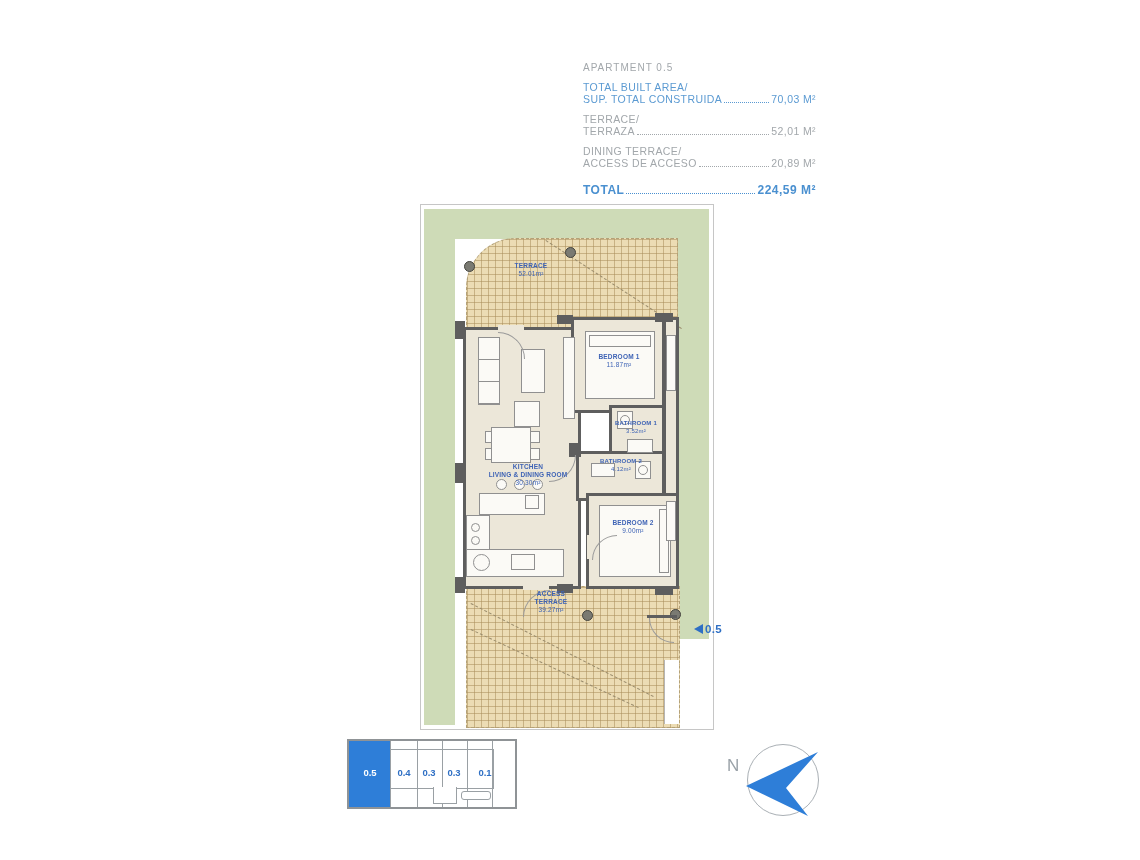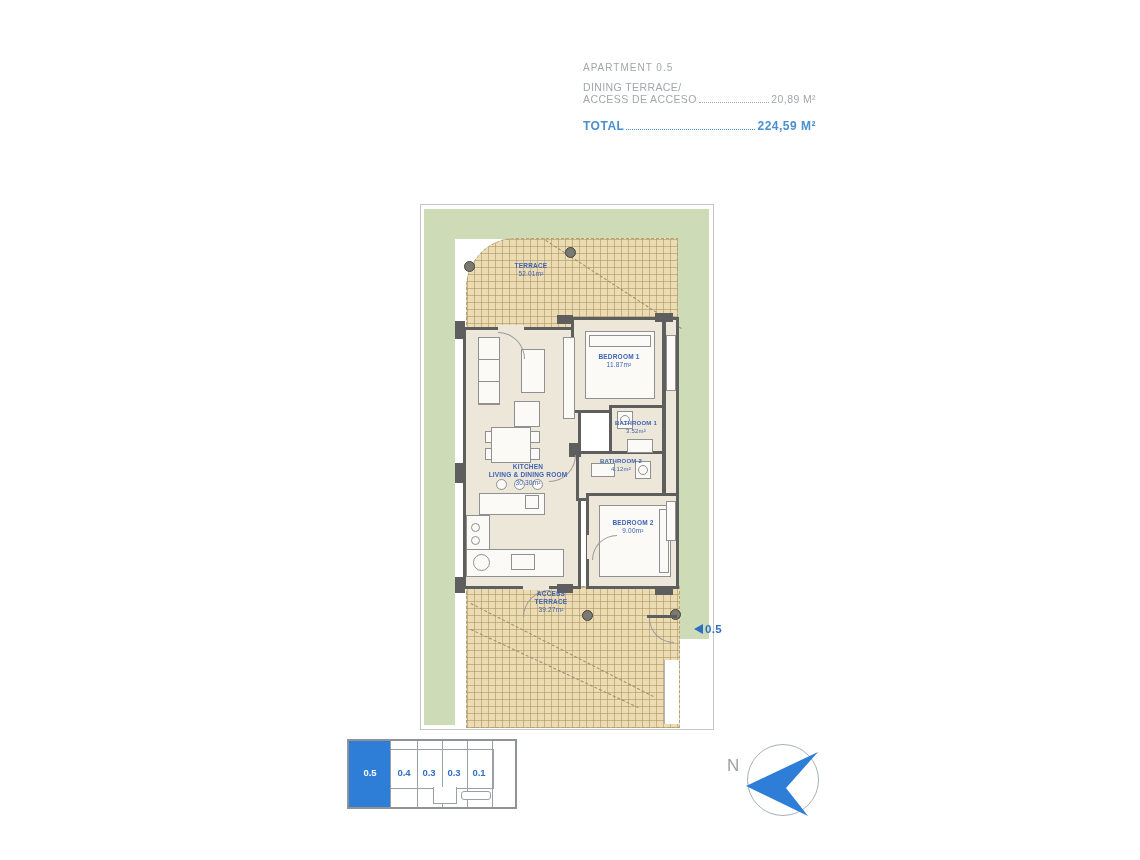--- a/index.html
+++ b/index.html
@@ -56,21 +56,37 @@
   #entr .txt{font-size:11.5px;font-weight:bold;color:#2e6fc4;letter-spacing:.3px;}
 </style>
 </head>
 <body>
 
 <div id="canvas">
 
   <div id="hdr">
     <div class="hdr-title">APARTMENT 0.5</div>
 
-
+    <div class="area-row blue">
+      <div>TOTAL BUILT AREA/</div>
+      <div class="leader">
+        <span>SUP. TOTAL CONSTRUIDA</span>
+        <span class="dots"></span>
+        <span>70,03 M²</span>
+      </div>
+    </div>
+
+    <div class="area-row">
+      <div>TERRACE/</div>
+      <div class="leader">
+        <span>TERRAZA</span>
+        <span class="dots"></span>
+        <span>52,01 M²</span>
+      </div>
+    </div>
 
     <div class="area-row">
       <div>DINING TERRACE/</div>
       <div class="leader">
         <span>ACCESS DE ACCESO</span>
         <span class="dots"></span>
         <span>20,89 M²</span>
       </div>
     </div>
 
@@ -207,21 +223,21 @@
     <div class="kp-divider" style="left:68px;"></div>
     <div class="kp-divider" style="left:93px;"></div>
     <div class="kp-divider" style="left:118px;"></div>
     <div class="kp-divider" style="left:143px;"></div>
     <div class="kp-tab"></div>
     <div class="kp-slot"></div>
     <div class="kp-lbl sel" style="left:21px;">0.5</div>
     <div class="kp-lbl" style="left:55px;">0.4</div>
     <div class="kp-lbl" style="left:80px;">0.3</div>
     <div class="kp-lbl" style="left:105px;">0.3</div>
-    <div class="kp-lbl" style="left:130px;">0.1</div>
+    <div class="kp-lbl" style="left:136px;">0.1</div>
   </div>
 
   <div id="compass-circle"></div>
   <div id="compass-n">N</div>
   <svg id="compass-arrow" width="84" height="78" viewBox="0 0 84 78">
     <polygon points="6,44 78,10 46,46 68,74" fill="#2e7ed8"></polygon>
   </svg>
 
 </div>
 

